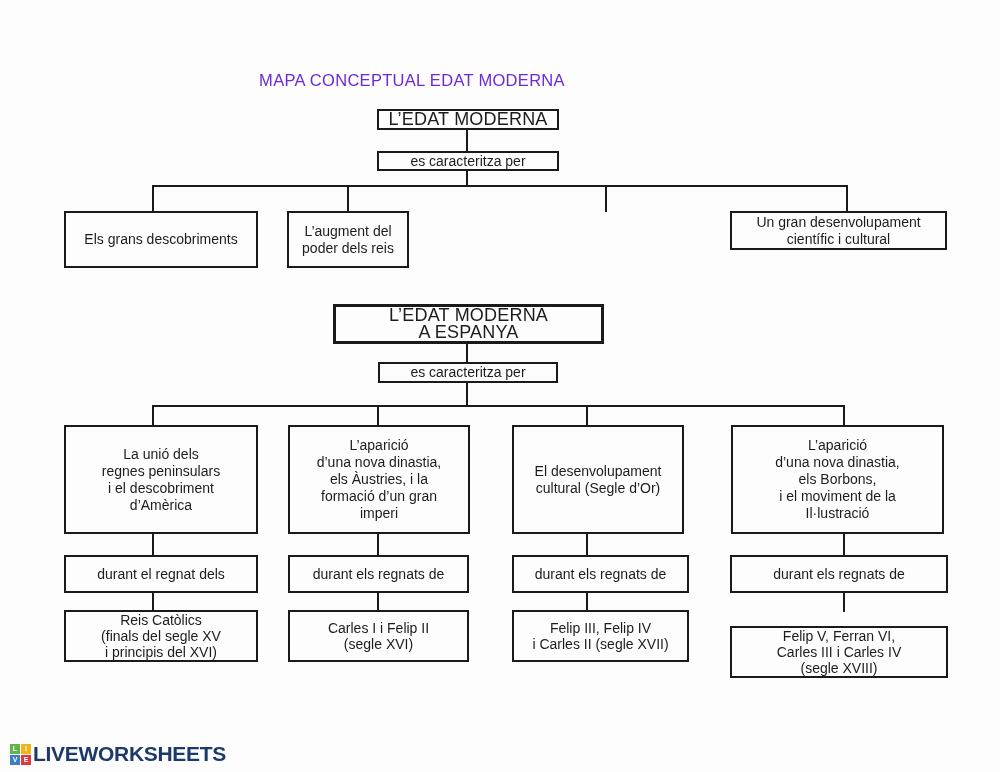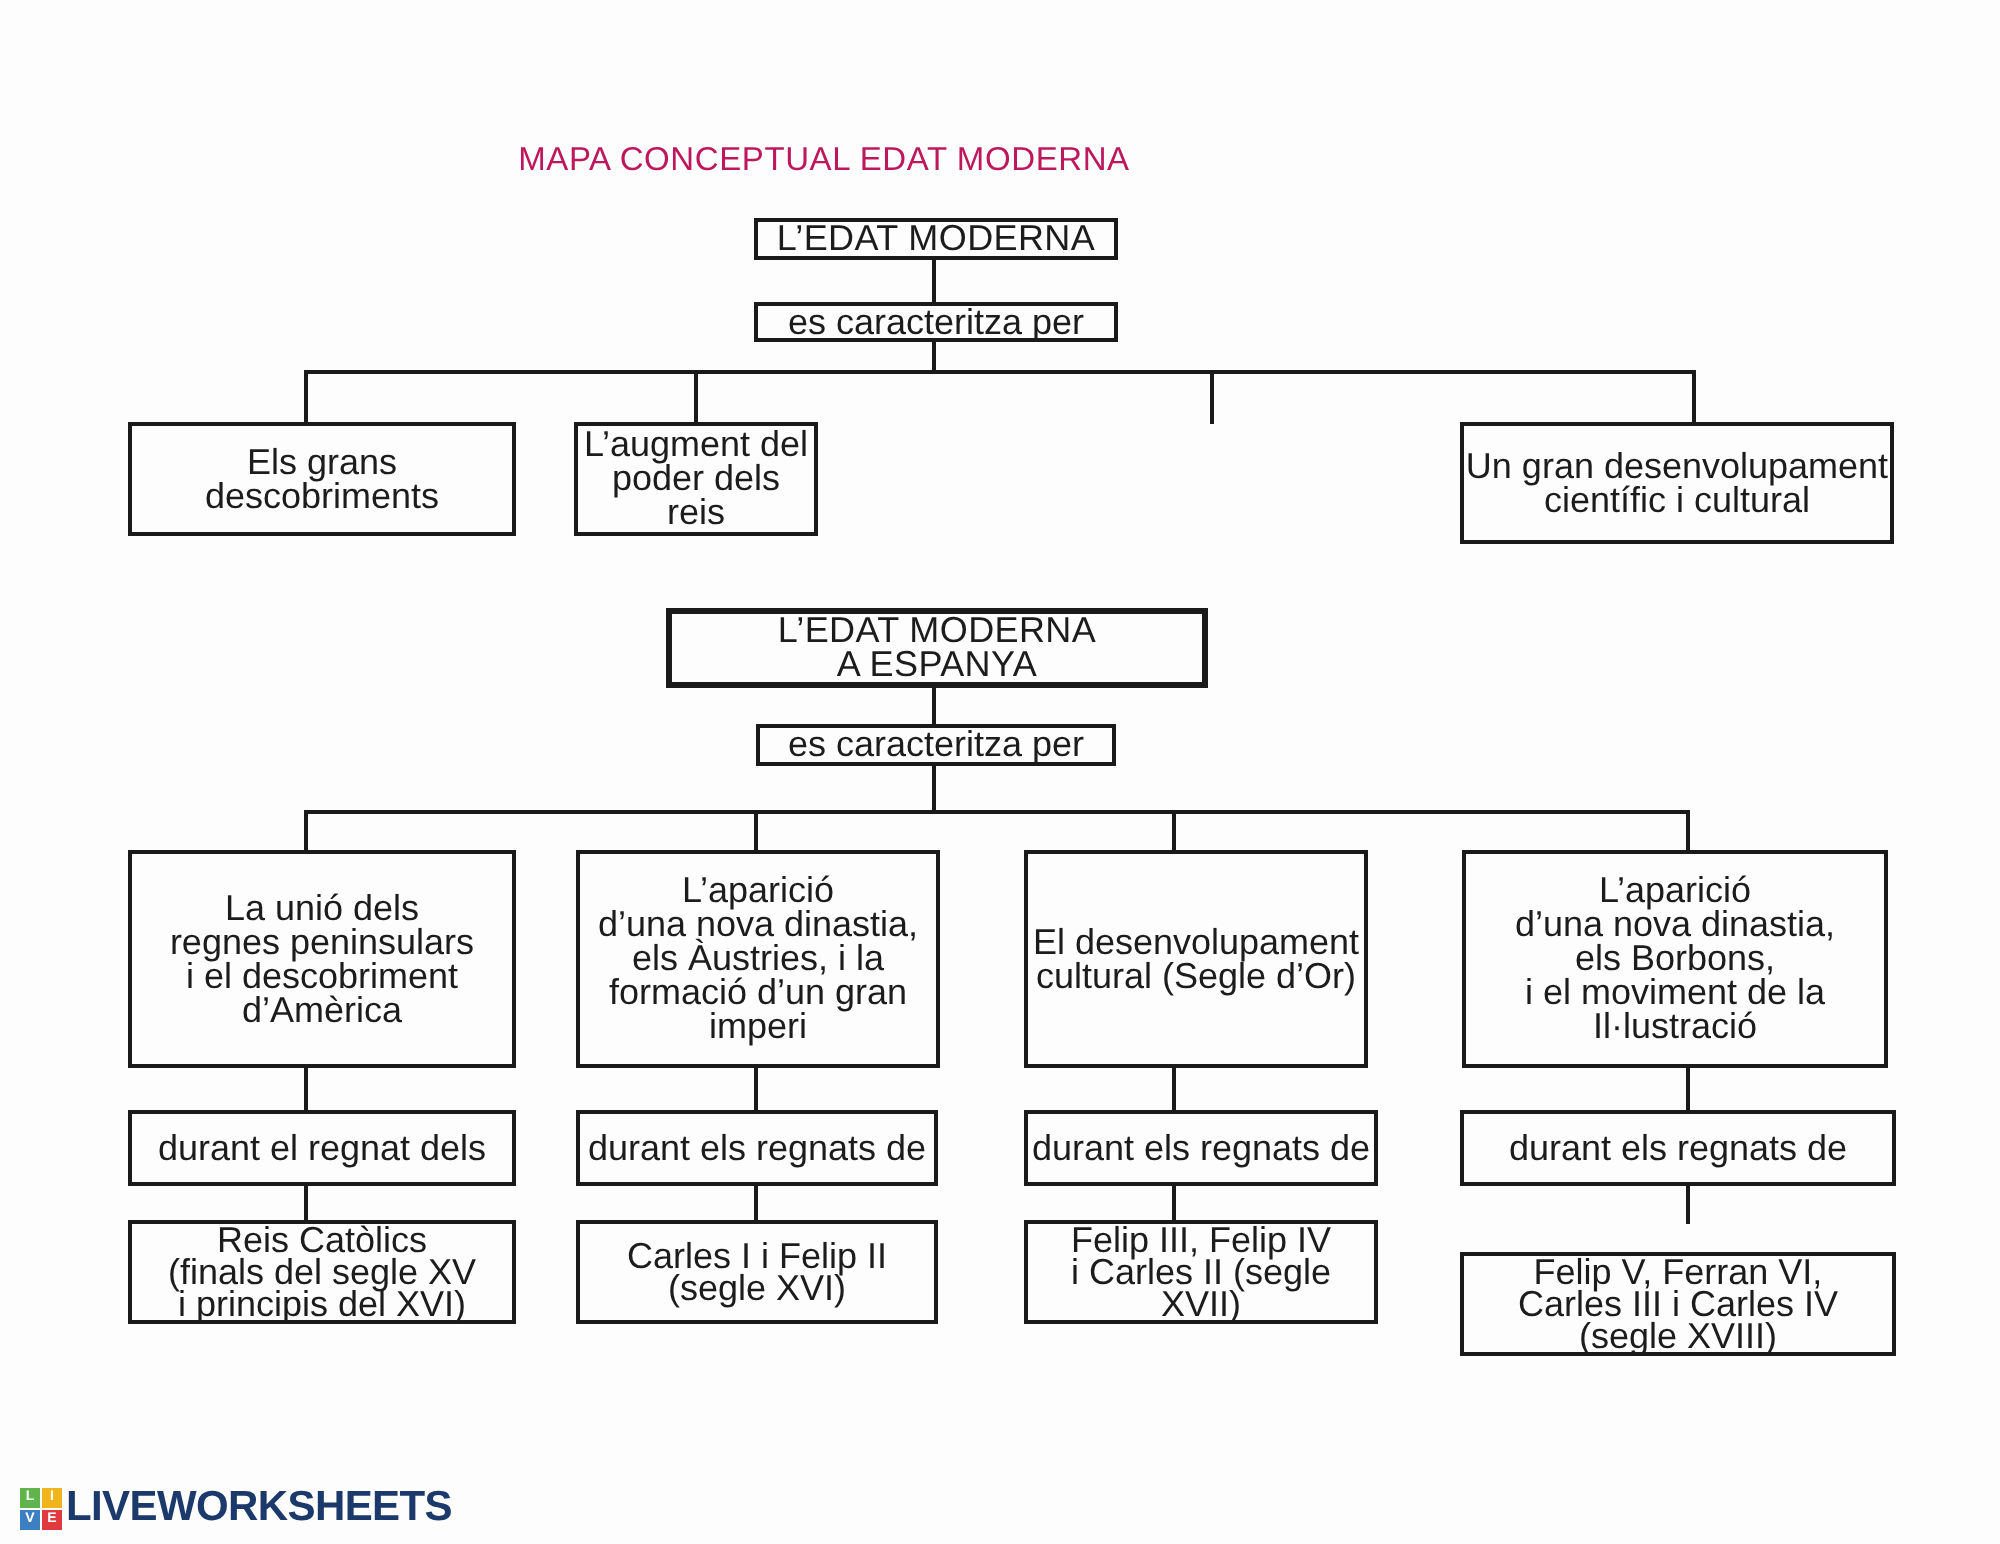--- a/index.html
+++ b/index.html
@@ -14,32 +14,32 @@
     background: #fdfdfd;
     overflow: hidden;
     color: #1c1c1c;
   }
   .title {
     position: absolute;
     left: 0; top: 71px; width: 824px;
     text-align: center;
     font-size: 16.5px;
     letter-spacing: 0.3px;
-    color: #be185d;
+    color: #6d28d9;
   }
   .box {
     position: absolute;
     box-sizing: border-box;
     border: 2px solid #1a1a1a;
     background: #fdfdfd;
     display: flex;
     align-items: center;
     justify-content: center;
     text-align: center;
-    font-size: 18px;
+    font-size: 14px;
     line-height: 17px;
     white-space: pre-line;
     color: #1c1c1c;
   }
   .box.thick { border-width: 3px; }
   .box.caps { font-size: 18px; letter-spacing: 0.2px; }
   .box.tight { line-height: 16px; }
   .vline, .hline {
     position: absolute;
     background: #1a1a1a;
@@ -96,21 +96,21 @@
   <div class="vline" style="left:466px;top:170px;height:17px;"></div>
   <div class="hline" style="left:152px;top:185px;width:696px;"></div>
   <div class="vline" style="left:152px;top:185px;height:27px;"></div>
   <div class="vline" style="left:347px;top:185px;height:27px;"></div>
   <div class="vline" style="left:605px;top:185px;height:27px;"></div>
   <div class="vline" style="left:846px;top:185px;height:27px;"></div>
 
   <div class="box" style="left:287px;top:211px;width:122px;height:57px;">L’augment del
 poder dels reis</div>
   <div class="box" style="left:64px;top:211px;width:194px;height:57px;">Els grans descobriments</div>
-  <div class="box" style="left:730px;top:211px;width:217px;height:61px;">Un gran desenvolupament
+  <div class="box" style="left:730px;top:211px;width:217px;height:39px;">Un gran desenvolupament
 científic i cultural</div>
 
   <div class="box caps thick" style="left:333px;top:304px;width:271px;height:40px;">L’EDAT MODERNA
 A ESPANYA</div>
 
   <div class="vline" style="left:466px;top:343px;height:21px;"></div>
 
   <div class="box" style="left:378px;top:362px;width:180px;height:21px;">es caracteritza per</div>
 
   <div class="vline" style="left:466px;top:382px;height:25px;"></div>

